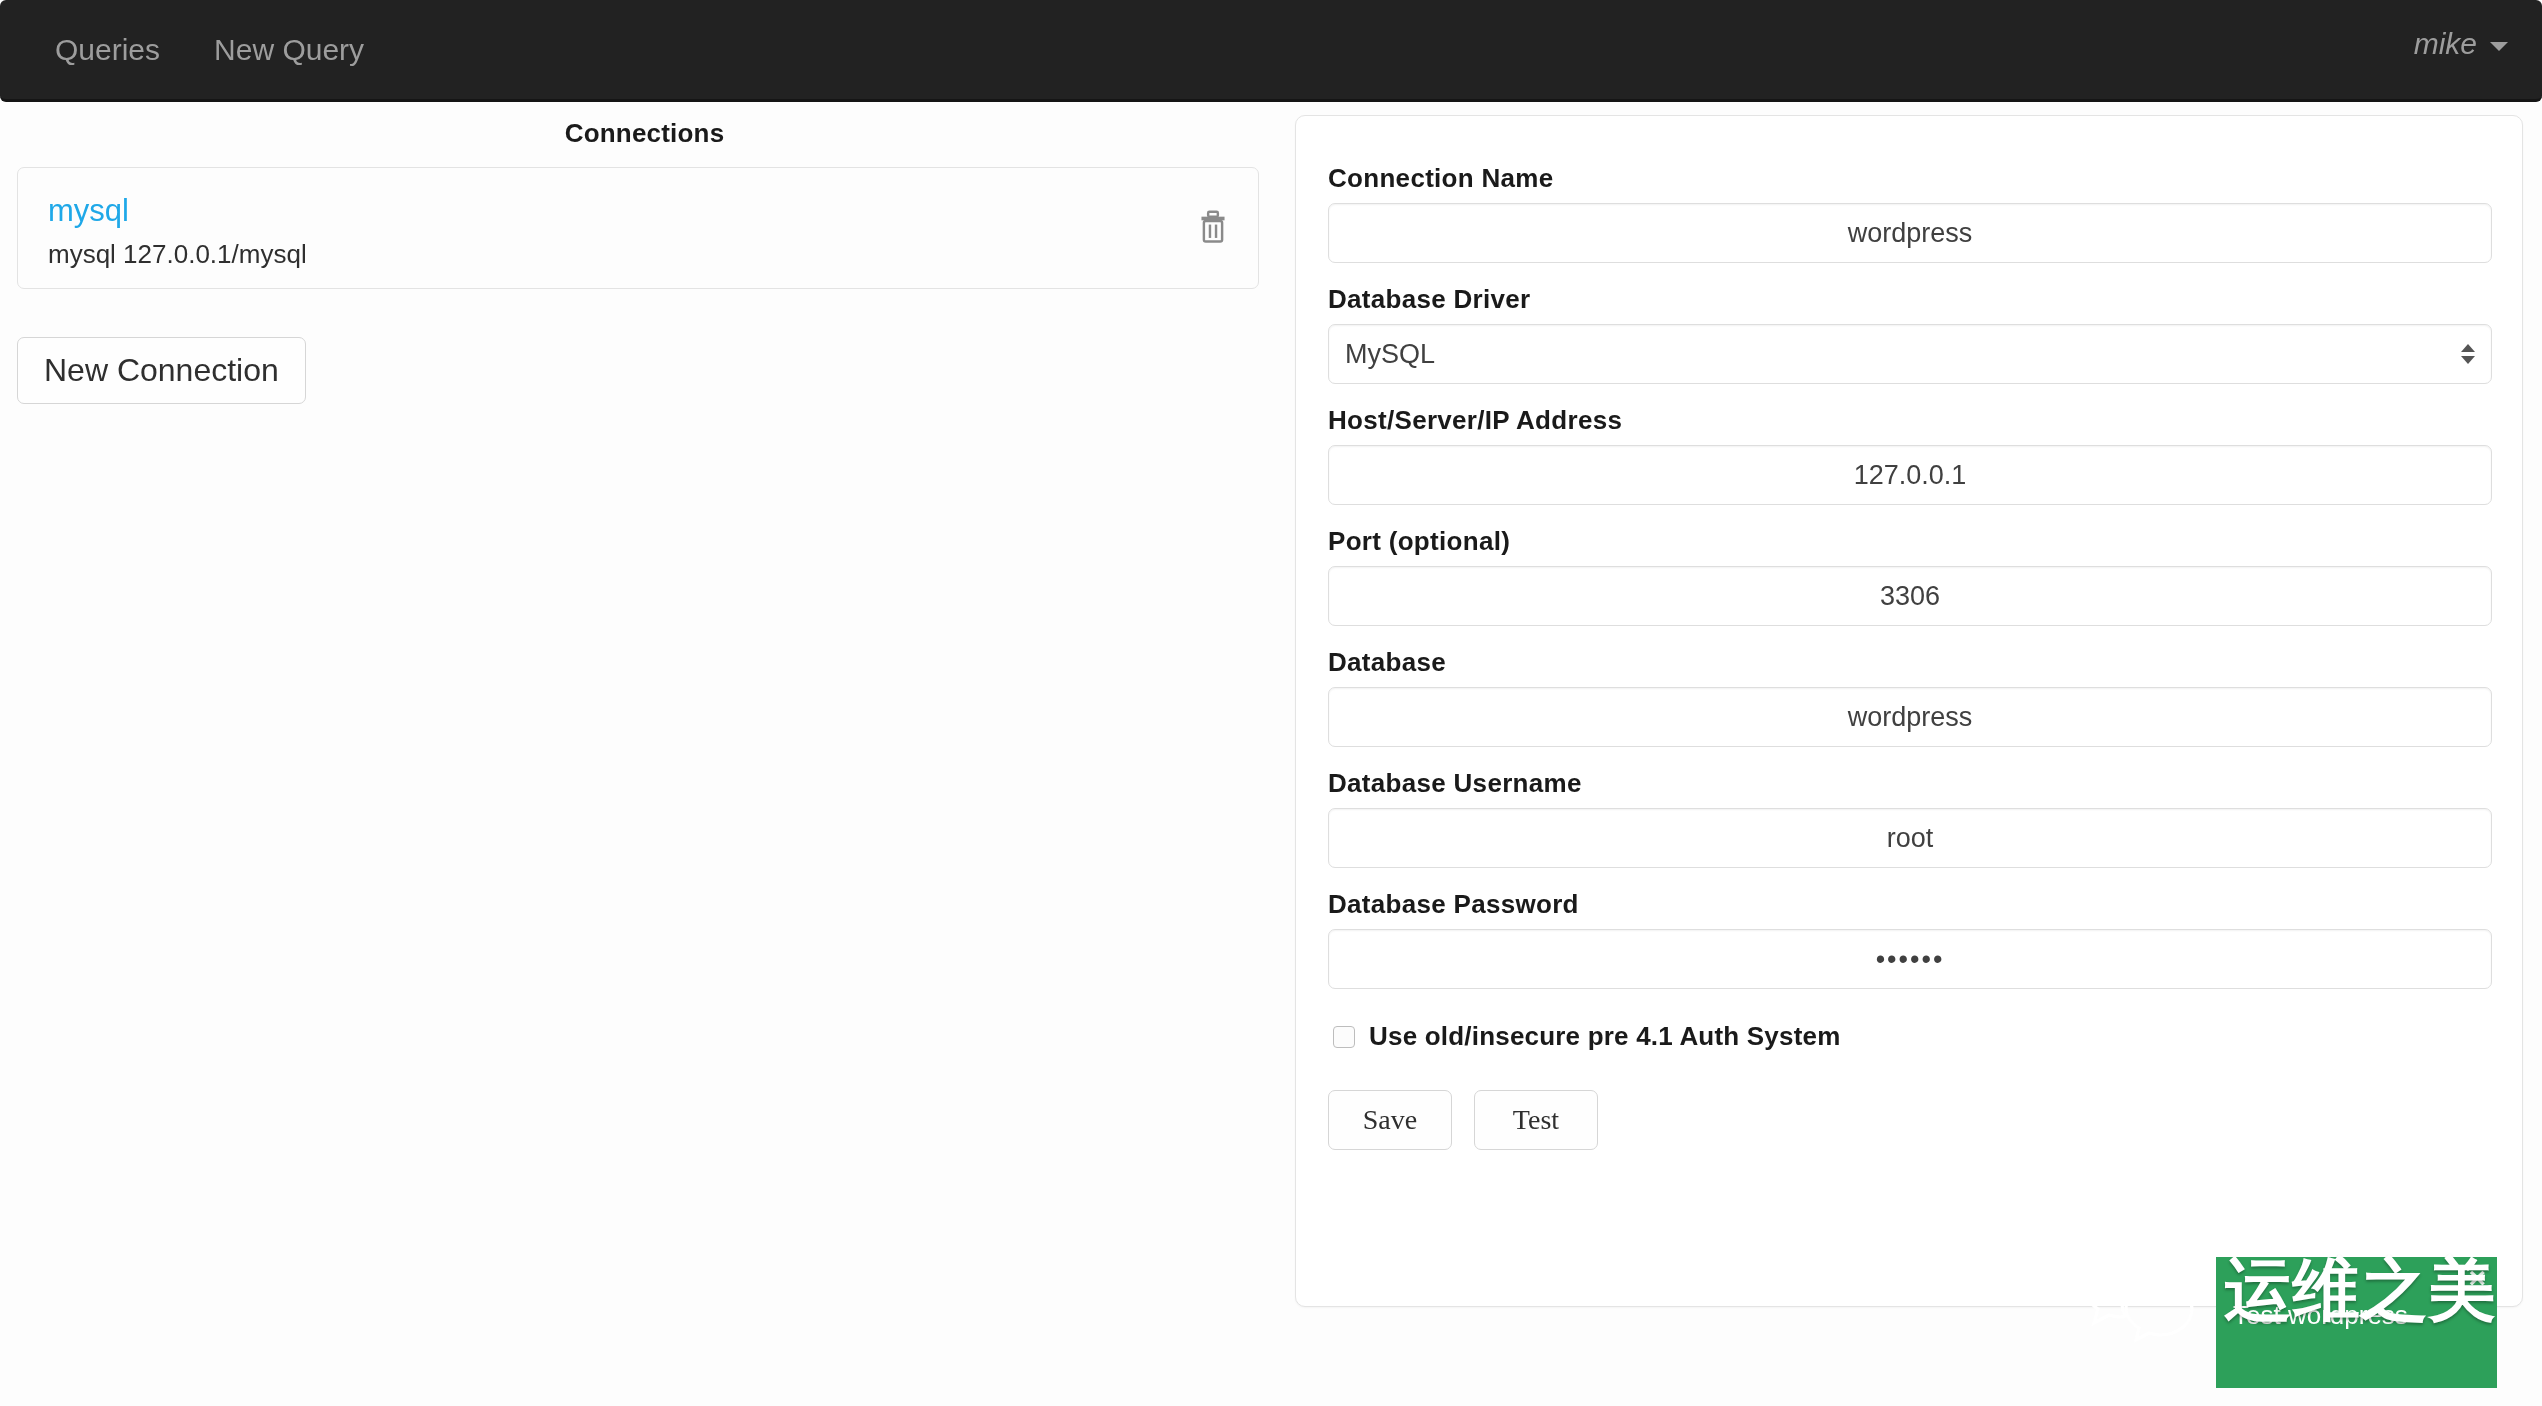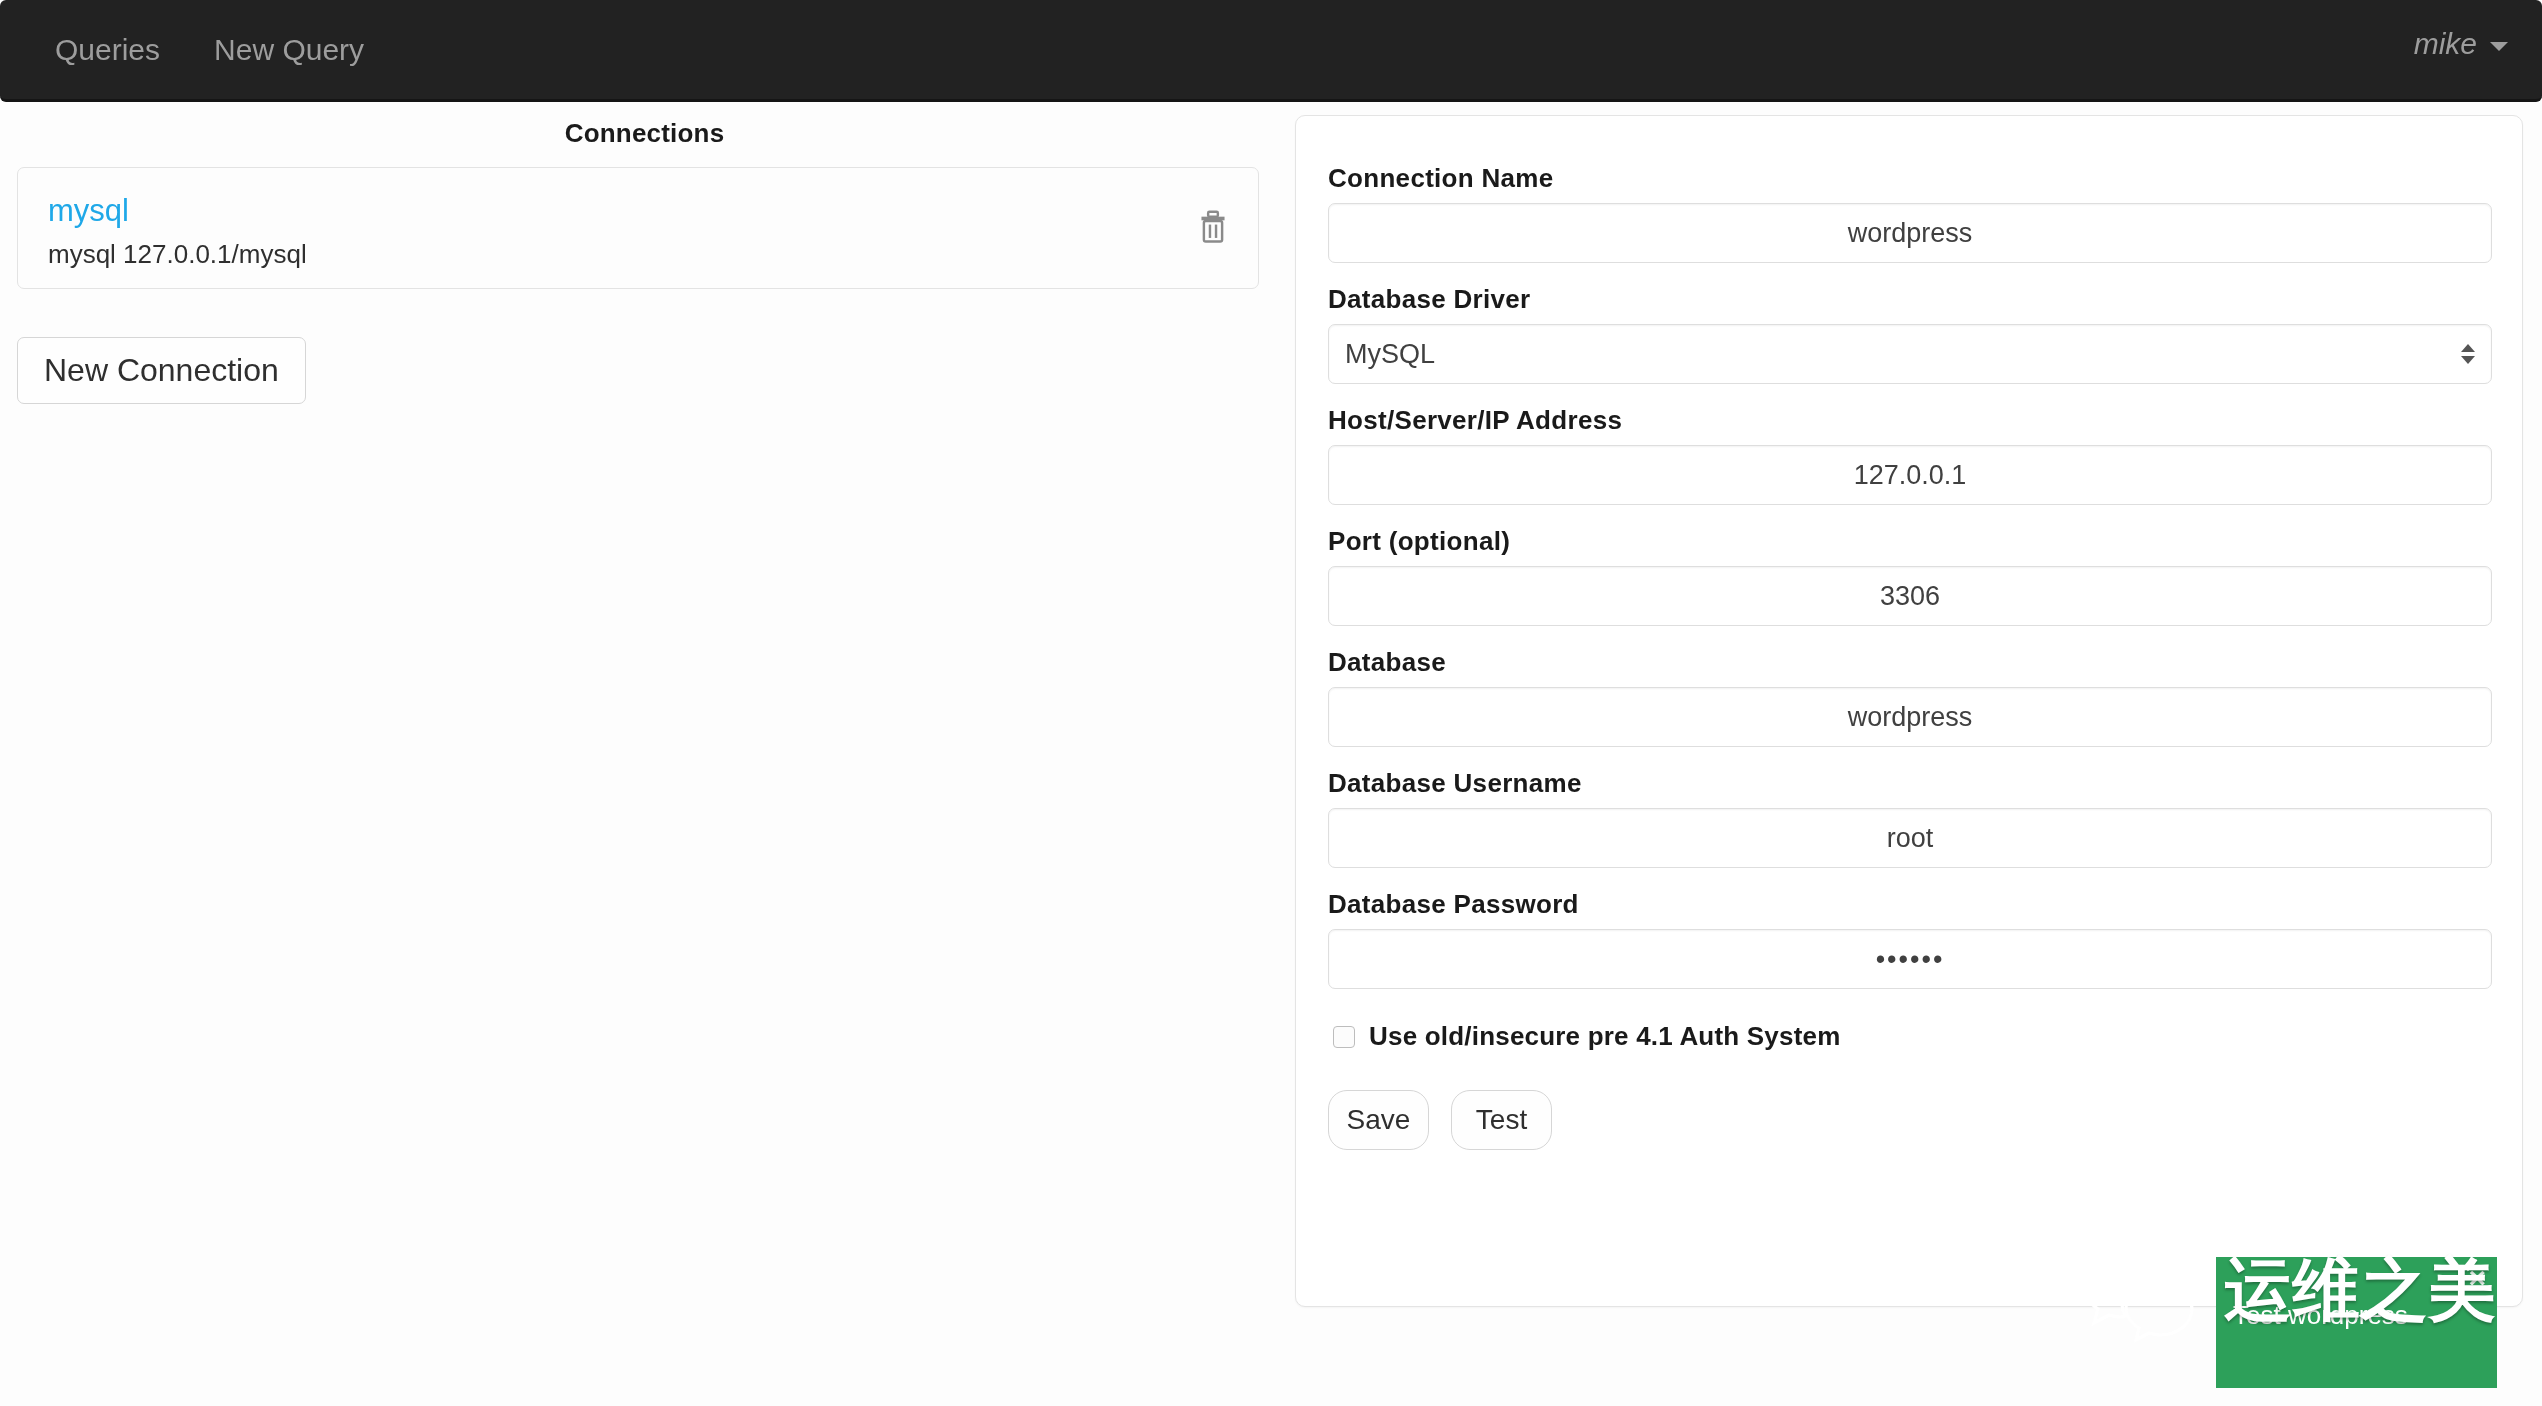--- a/index.html
+++ b/index.html
@@ -181,27 +181,27 @@
     flex: none;
   }
   #auth-checkbox-label {
     font-size: 26px; font-weight: bold; color: #1a1a1a;
     letter-spacing: .2px; cursor: pointer;
   }
 
   
   #form-actions { display: flex; gap: 22px; margin: 38px 0 0 0; }
   .action-btn {
-    width: 101px; height: 60px;
+    width: 124px; height: 60px;
     font-size: 28px; color: #2f2f2f;
     background: #fefefe;
     border: 1px solid #d6d6d6;
-    border-radius: 19px;
-    cursor: pointer;
-    font-family: Liberation Sans, sans-serif;
+    border-radius: 7px;
+    cursor: pointer;
+    font-family: Liberation Serif, serif;
   }
 
   
   #toast {
     position: absolute;
     left: 2216px; top: 1257px;
     width: 281px; height: 131px;
     background: #2da05a;
     color: #ffffff;
   }

